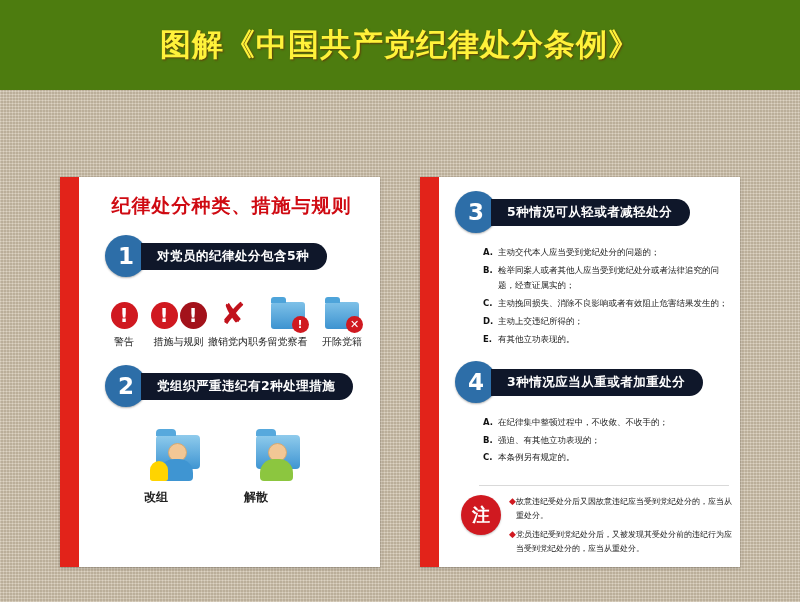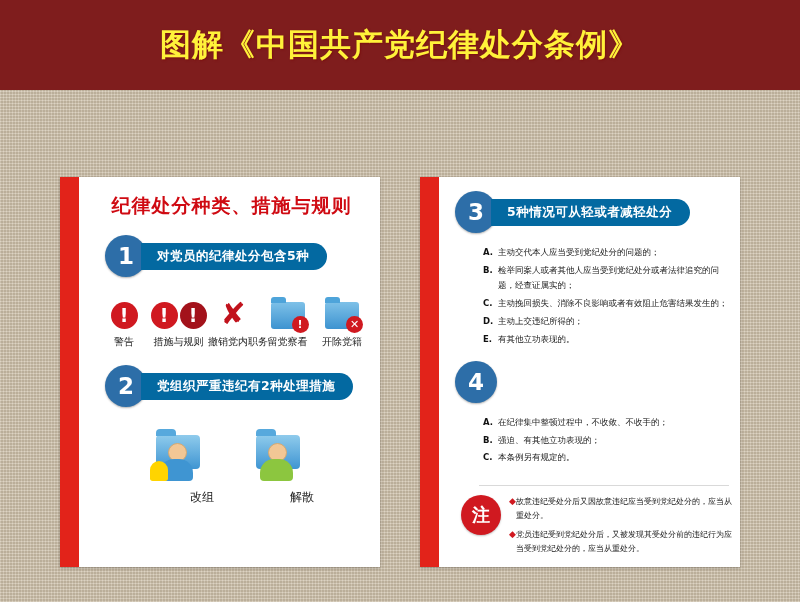--- a/index.html
+++ b/index.html
@@ -14,21 +14,21 @@
   .bg-texture{
     position:absolute;left:0;top:0;width:800px;height:602px;
     background-color:#cfc1aa;
     background-image:
       repeating-linear-gradient(0deg, rgba(255,255,255,0.18) 0px, rgba(255,255,255,0.18) 1px, rgba(0,0,0,0.05) 1px, rgba(0,0,0,0.05) 3px),
       repeating-linear-gradient(90deg, rgba(255,255,255,0.14) 0px, rgba(255,255,255,0.14) 1px, rgba(0,0,0,0.05) 1px, rgba(0,0,0,0.05) 3px);
   }
   
   .banner{
     position:absolute;left:0;top:0;width:800px;height:90px;
-    background:#7f1d1d;
+    background:#4d7c0f;
     display:flex;align-items:center;justify-content:center;
   }
   .banner-title{
     color:#fff23a;
     font-size:31px;
     font-weight:bold;
     letter-spacing:1px;
     text-shadow:1px 1px 2px rgba(120,0,0,0.5);
     white-space:nowrap;
   }
@@ -64,21 +64,21 @@
     background:#2d6ea8;
     color:#ffffff;
     font-size:23px;font-weight:bold;
     display:flex;align-items:center;justify-content:center;
     box-shadow:0 1px 2px rgba(0,0,0,0.3);
     flex:none;
   }
   .ribbon{
     margin-left:-6px;
     height:27px;
-    background:#0369a1;
+    background:#0f172a;
     color:#fff;
     font-size:12.5px;
     font-weight:bold;
     display:flex;align-items:center;
     padding:0 18px 0 16px;
     border-radius:0 14px 14px 0;
     letter-spacing:0.5px;
     white-space:nowrap;
   }
   .step1{ left:26px; top:58px; }
@@ -118,21 +118,21 @@
     position:absolute;right:-4px;bottom:-4px;
     width:17px;height:17px;border-radius:50%;
     background:#d01920;color:#fff;font-size:11px;font-weight:bold;
     line-height:17px;text-align:center;
   }
 
   .people-row{
     position:absolute;left:50px;top:250px;width:200px;
     display:flex;justify-content:space-around;
   }
-  .person-cell{ width:70px;text-align:right; }
+  .person-cell{ width:70px;text-align:left;font-weight:bold; }
   .person-art{ height:60px;position:relative; }
   .p-folder{
     position:absolute;left:12px;top:8px;width:44px;height:34px;
     background:linear-gradient(#8fcbec,#3f95d2);border-radius:4px;
   }
   .p-folder:before{
     content:"";position:absolute;left:0;top:-6px;width:20px;height:7px;
     background:#57a9dd;border-radius:4px 4px 0 0;
   }
   .p-head{
@@ -304,20 +304,21 @@
           <div class="tx">主动上交违纪所得的；</div>
         </div>
         <div class="li">
           <div class="mk">E.</div>
           <div class="tx">有其他立功表现的。</div>
         </div>
       </div>
 
       <div class="r-step r-step4">
         <div class="circle">4</div>
+        <div class="ribbon">3种情况应当从重或者加重处分</div>
       </div>
 
       <div class="r-list list4">
         <div class="li">
           <div class="mk">A.</div>
           <div class="tx">在纪律集中整顿过程中，不收敛、不收手的；</div>
         </div>
         <div class="li">
           <div class="mk">B.</div>
           <div class="tx">强迫、有其他立功表现的；</div>

